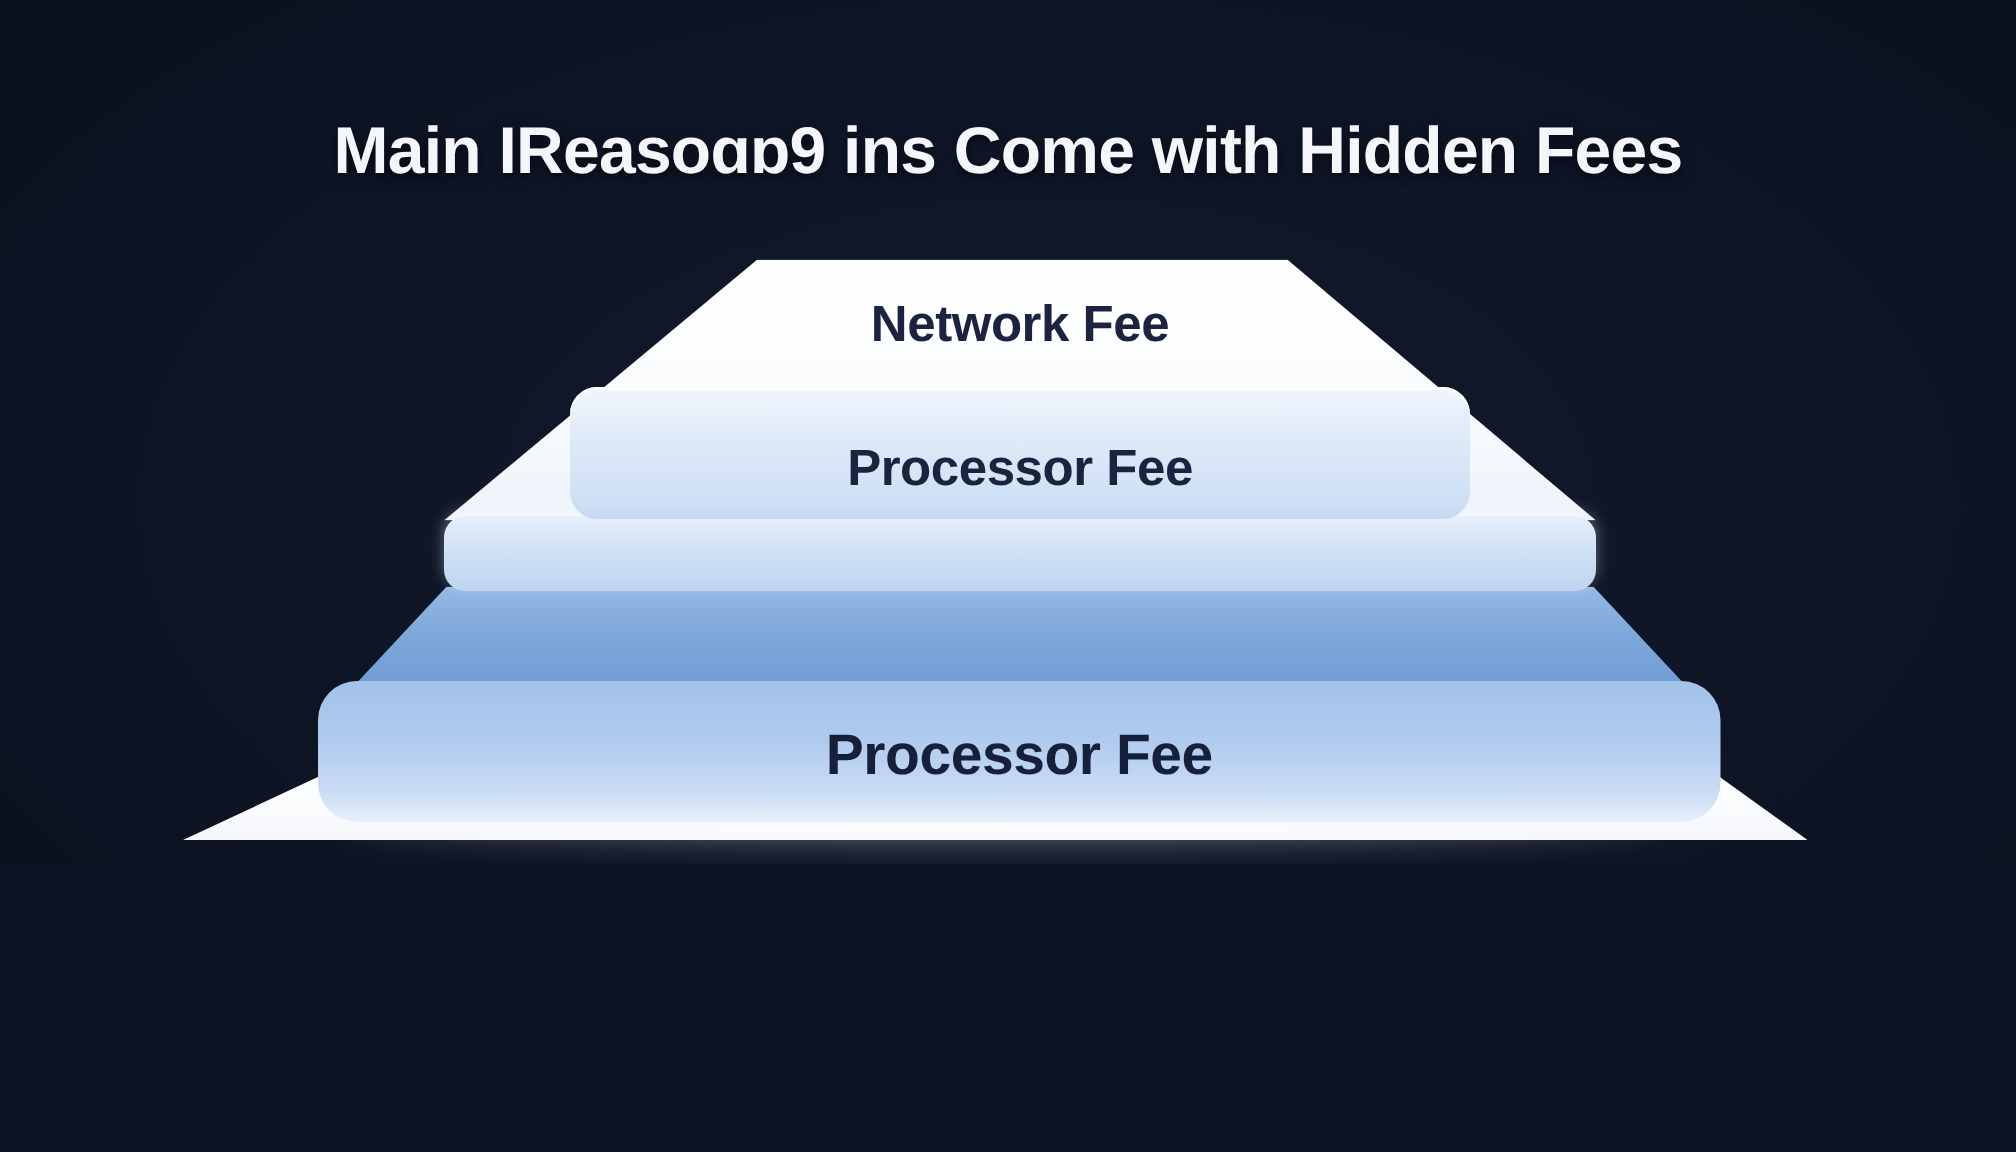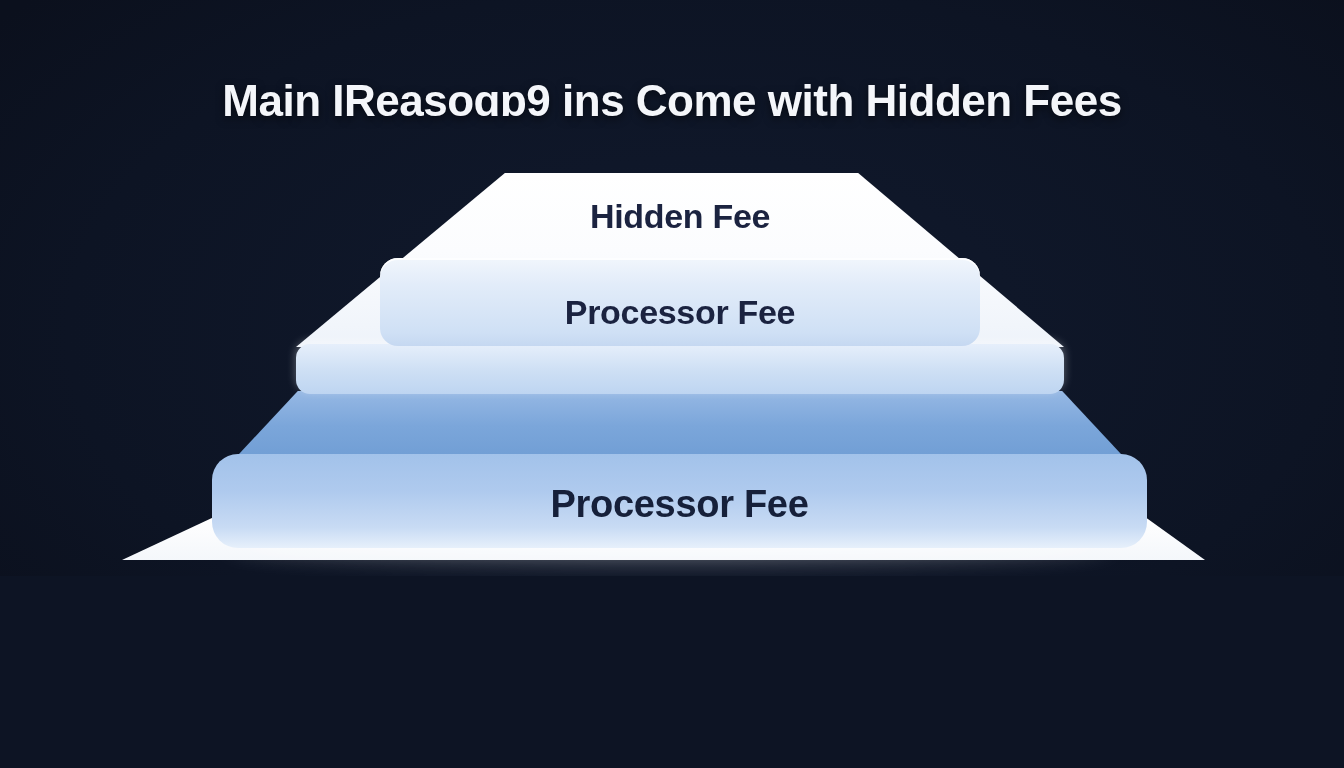--- a/index.html
+++ b/index.html
@@ -70,21 +70,21 @@
   .t4-front .tier-label{font-size:43px;color:#161e33;}
 </style>
 </head>
 <body>
 
 <div class="stage">
 
   <h1 class="title">Main IReasoɑɒ9 ins Come with Hidden Fees</h1>
 
   <div class="layer t1-wedge">
-    <span class="tier-label">Hidden Fee</span>
+    <span class="tier-label">Network Fee</span>
   </div>
 
   <div class="layer t3-band"></div>
 
   <div class="layer t3-top"></div>
 
   <div class="layer t2-front">
     <span class="tier-label">Processor Fee</span>
   </div>
 

